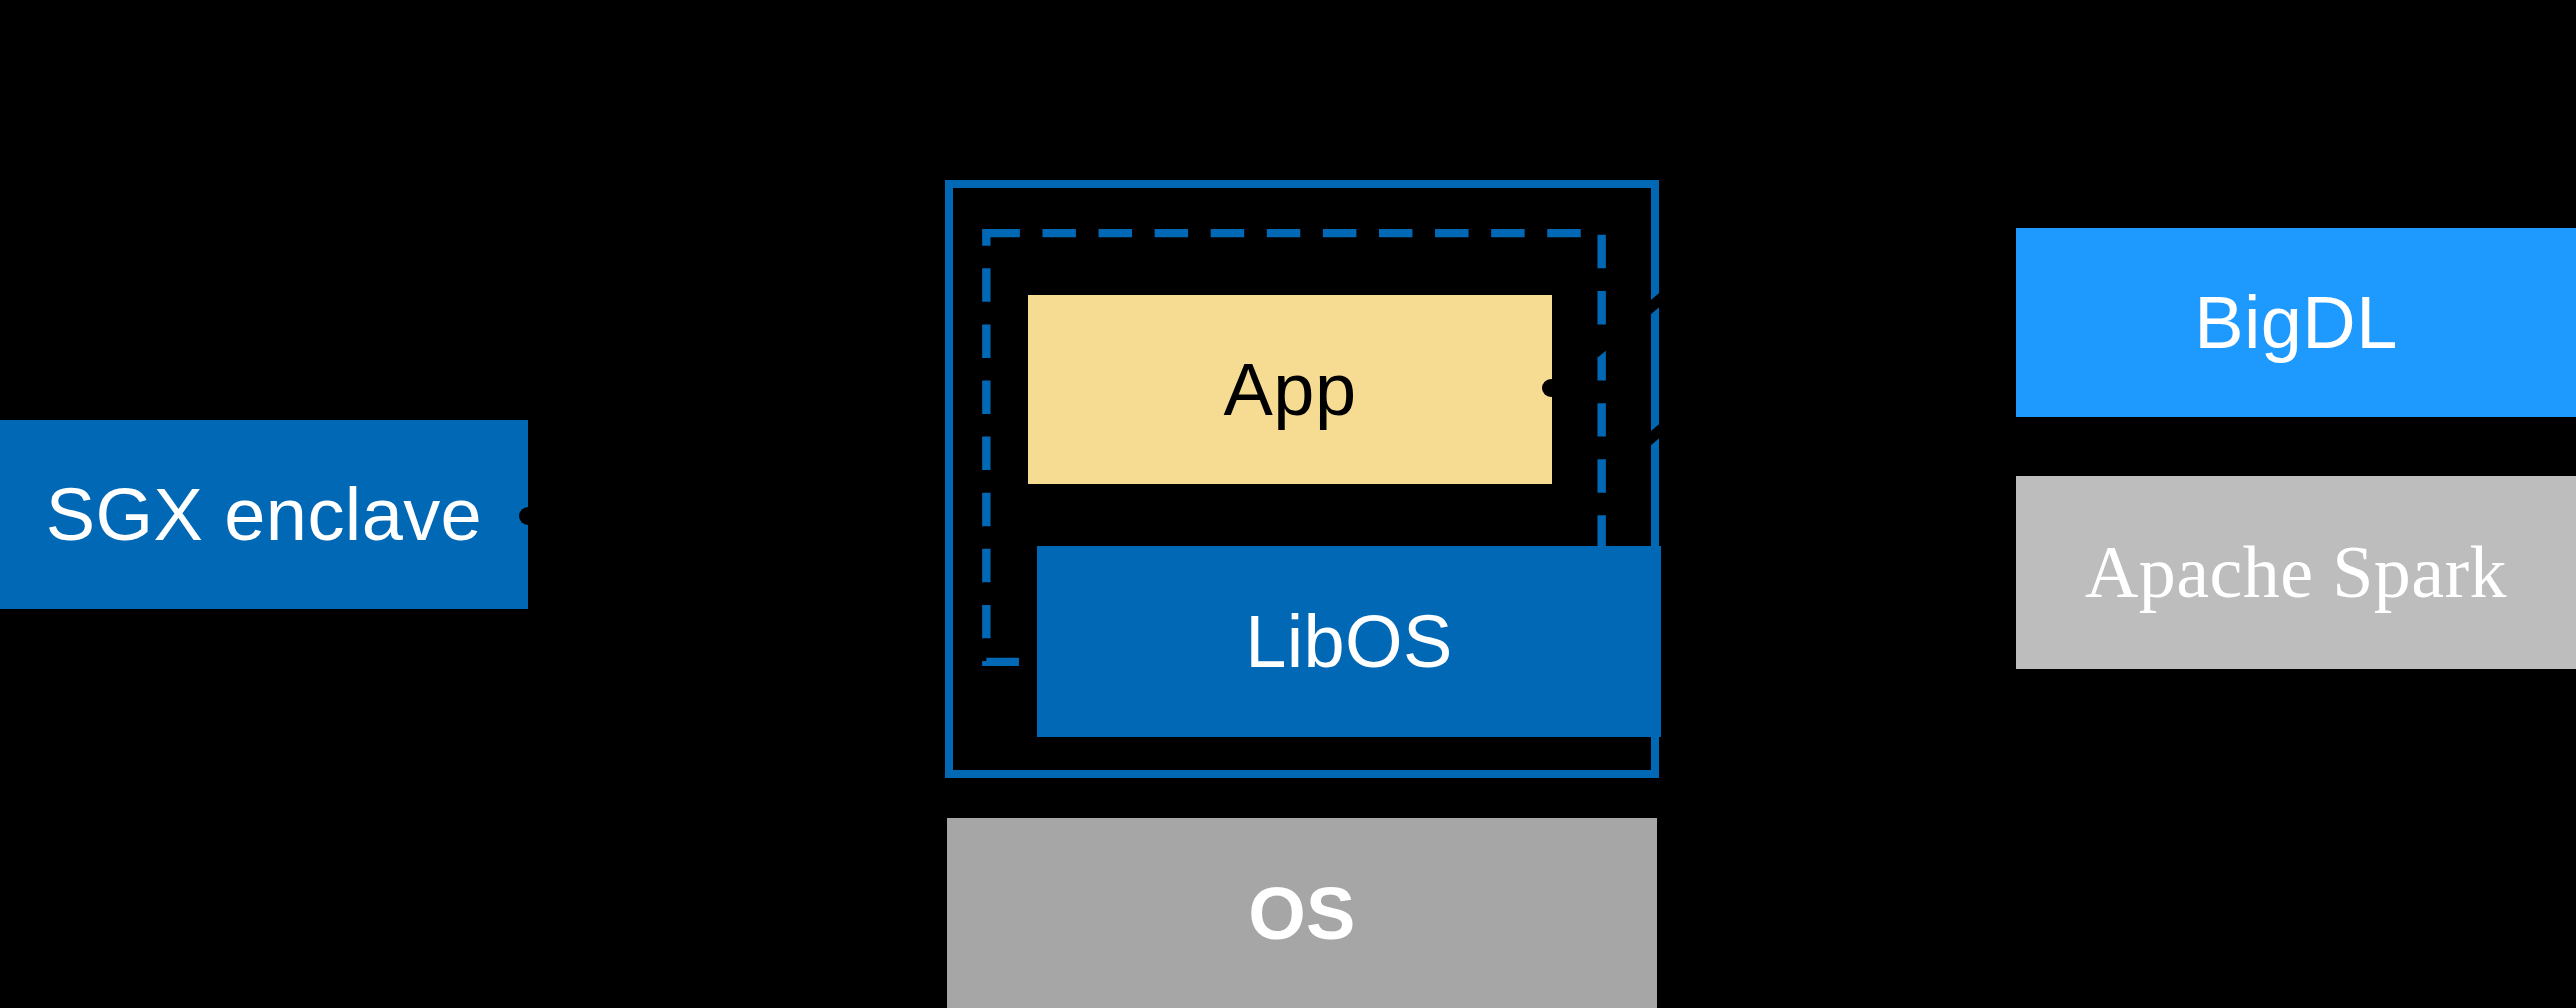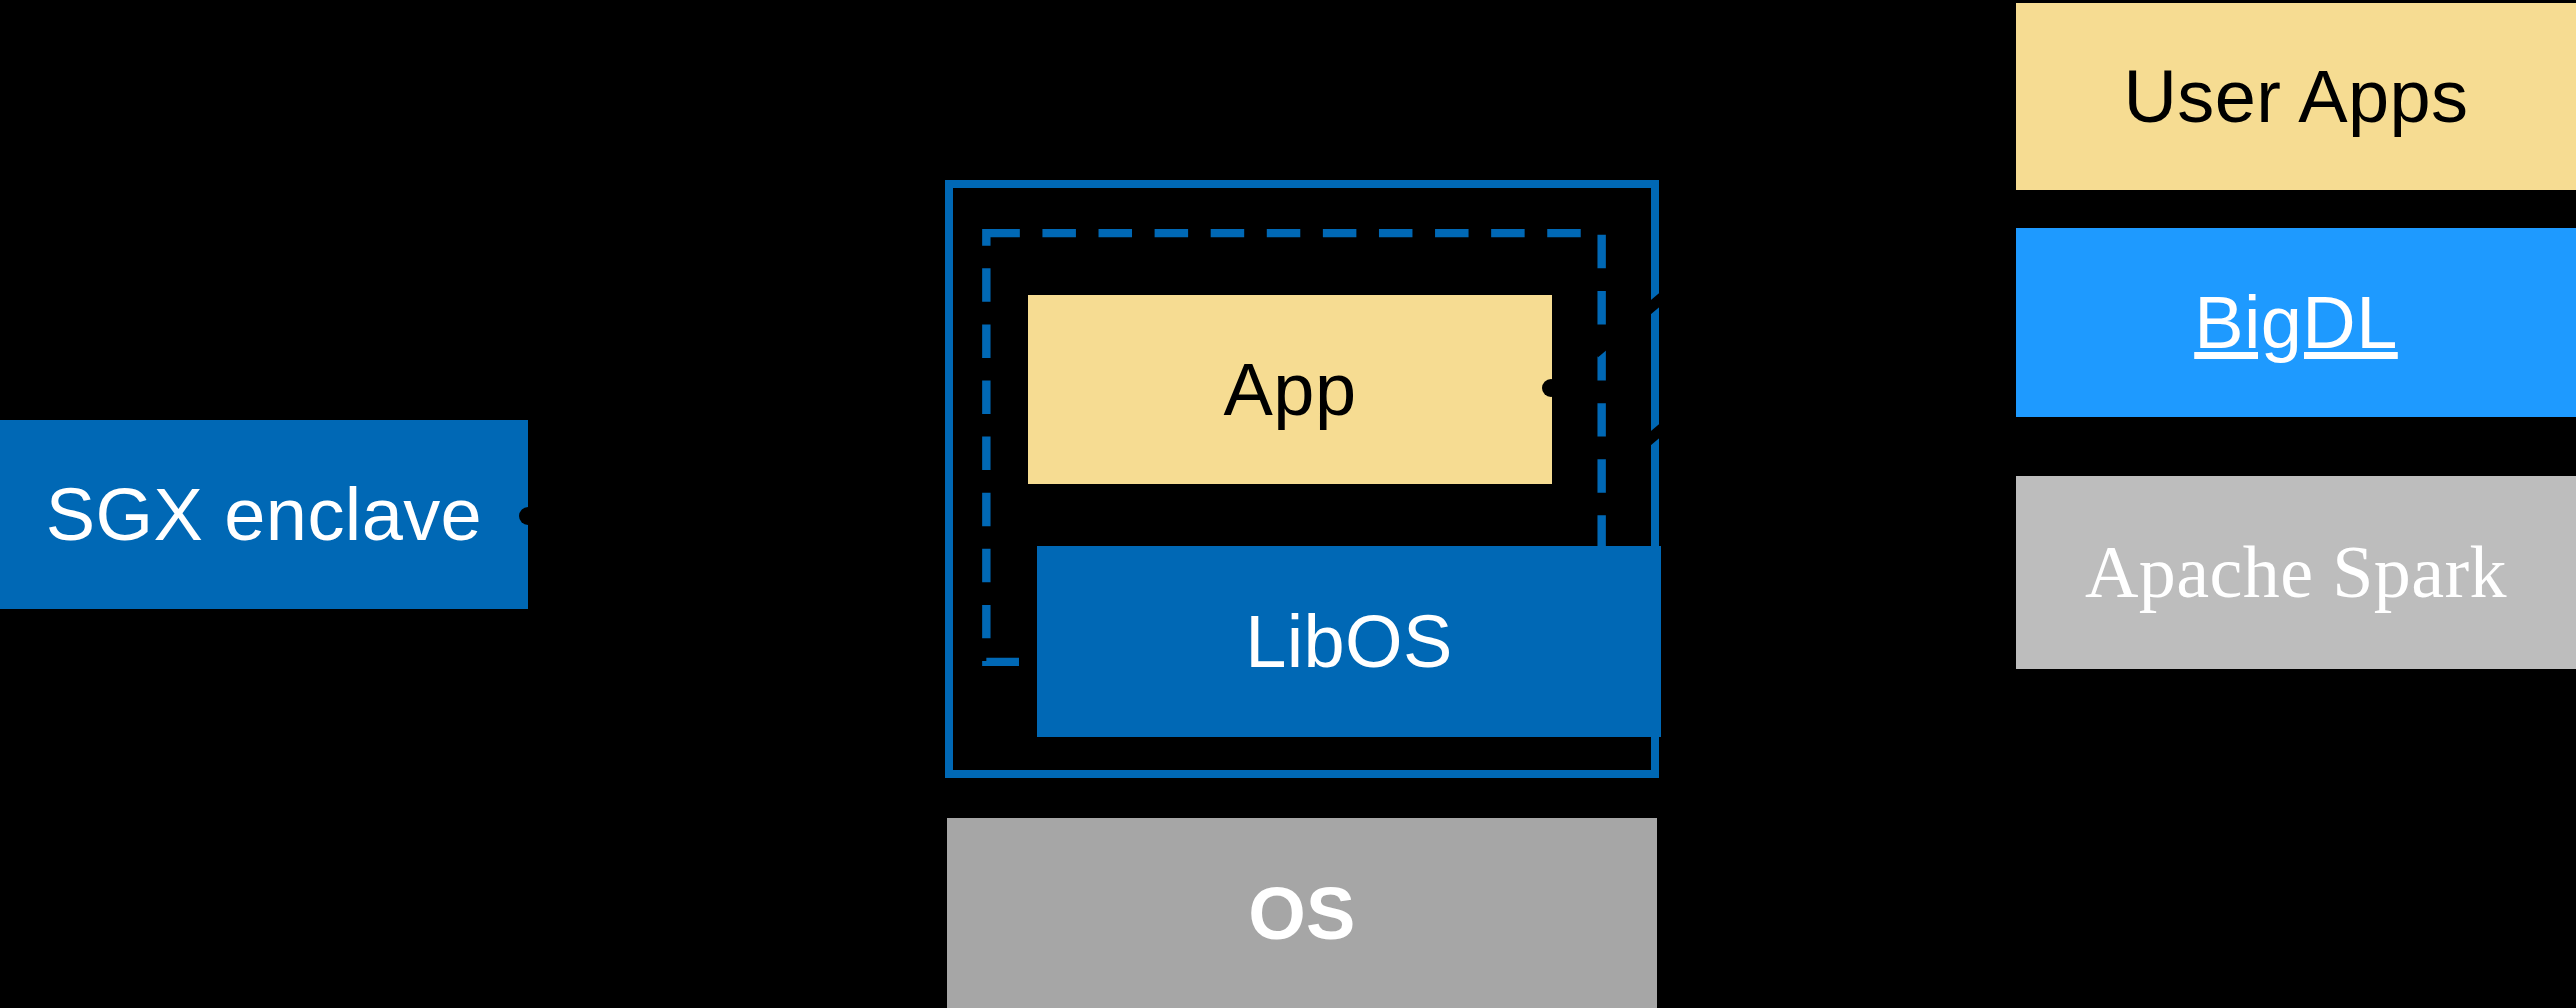--- a/index.html
+++ b/index.html
@@ -28,21 +28,21 @@
   
   .host-box       { left: 945px; top: 180px; width: 714px; height: 598px;
                     border: 8.4px solid #0068B5; box-sizing: border-box; background: transparent; z-index: 1; }
   
   .enclave-svg    { position: absolute; left: 982px; top: 229px; width: 624px; height: 437px; z-index: 1; }
   .app-box        { left: 1028px; top: 295px; width: 524px; height: 189px; background: #F6DC92; color: #000000; z-index: 2; }
   .libos-box      { left: 1037px; top: 546px; width: 624px; height: 191px; background: #0068B5; color: #ffffff; z-index: 2; }
   .os-box         { left: 947px; top: 818px; width: 710px; height: 191px; background: #A6A6A6; color: #ffffff; font-weight: bold; z-index: 2; }
   
   .userapps-box   { left: 2016px; top: 2.5px;   width: 560px; height: 187px; background: #F6DC92; color: #000000; z-index: 2; }
-  .bigdl-box      { left: 2016px; top: 228px; width: 560px; height: 189px; background: #1E9AFF; color: #ffffff; z-index: 2; text-decoration: underline; }
+  .bigdl-box      { left: 2016px; top: 228px; width: 560px; height: 189px; background: #1E9AFF; color: #ffffff; z-index: 2; }
   .spark-box      { left: 2016px; top: 476px; width: 560px; height: 193px; background: #BDBDBD; color: #ffffff; z-index: 2; font-family: Liberation Serif, serif; }
 
   
   .arrow-dot {
     position: absolute;
     width: 18.4px; height: 18.4px;
     background: #000000;
     border-radius: 50%;
     z-index: 3;
   }
@@ -80,23 +80,20 @@
   </div>
 
   <div class="box libos-box">
     <span>LibOS</span>
   </div>
 
   <div class="box os-box">
     <span>OS</span>
   </div>
 
-  <div class="box userapps-box">
-    <span>User Apps</span>
-  </div>
   <div class="box bigdl-box">
     <span>BigDL</span>
   </div>
   <div class="box spark-box">
     <span>Apache Spark</span>
   </div>
 
   <div class="arrow-dot dot-sgx"></div>
   <div class="arrow-dot dot-app"></div>
 

